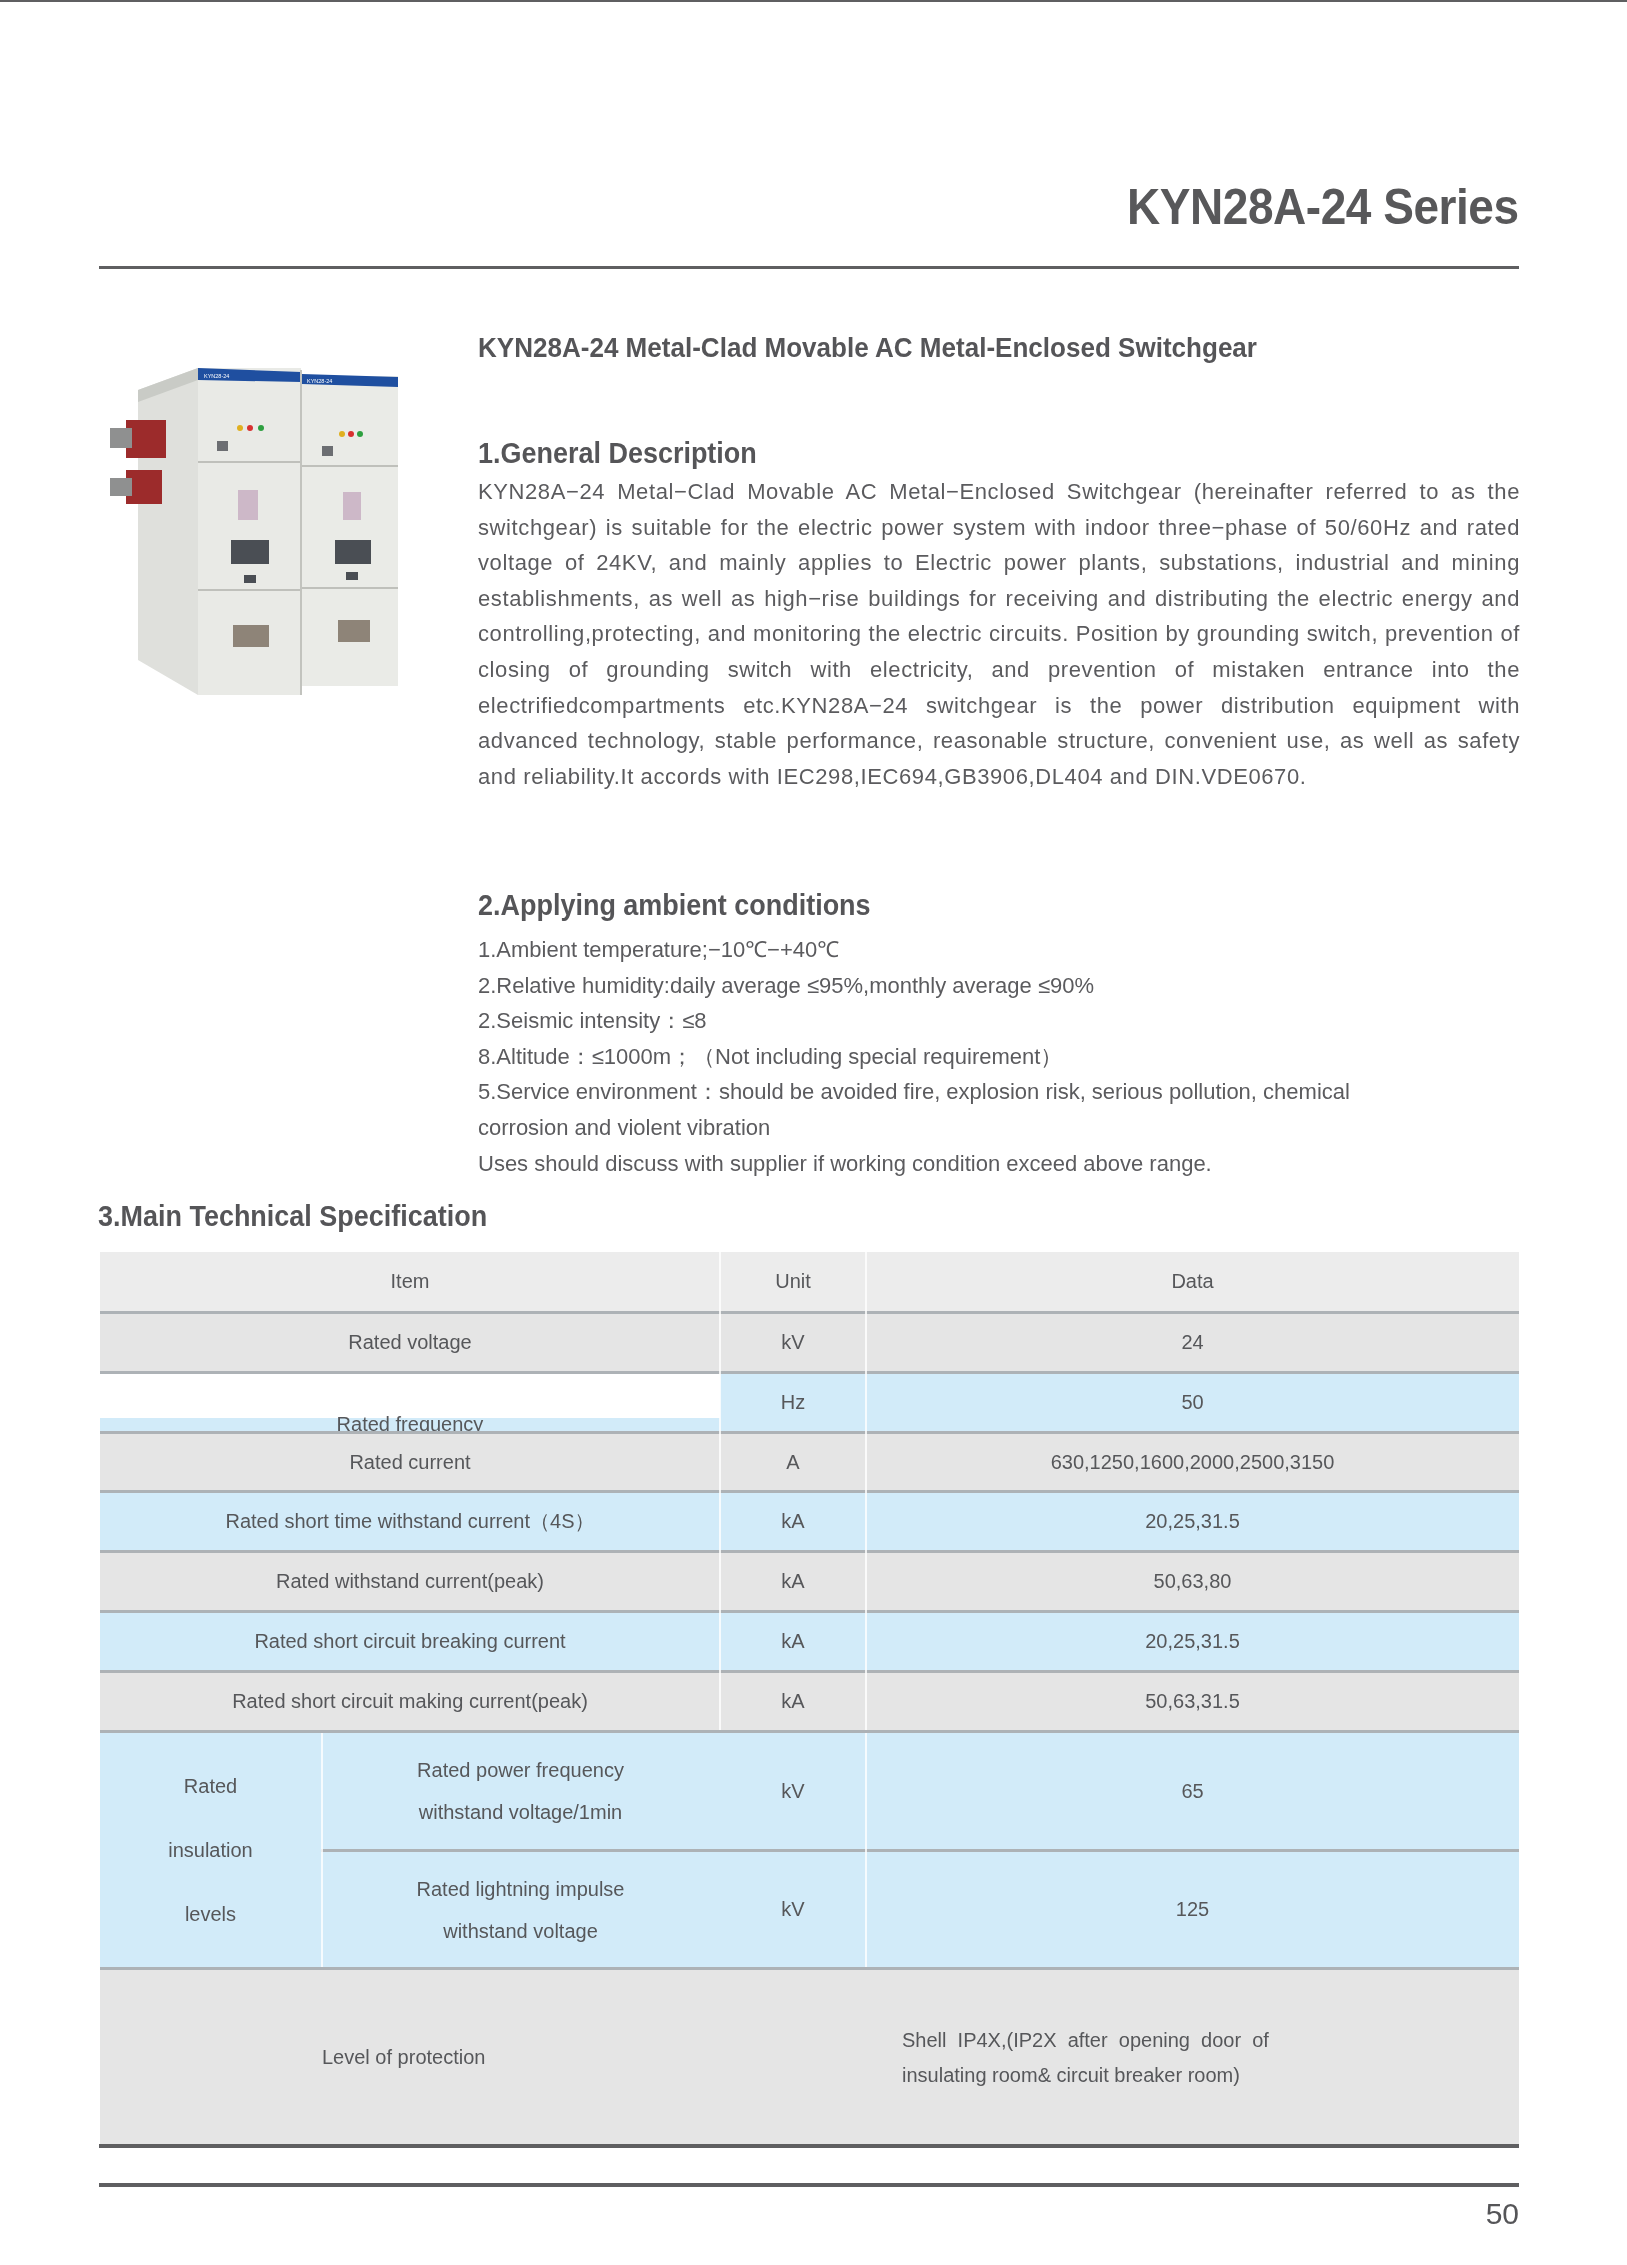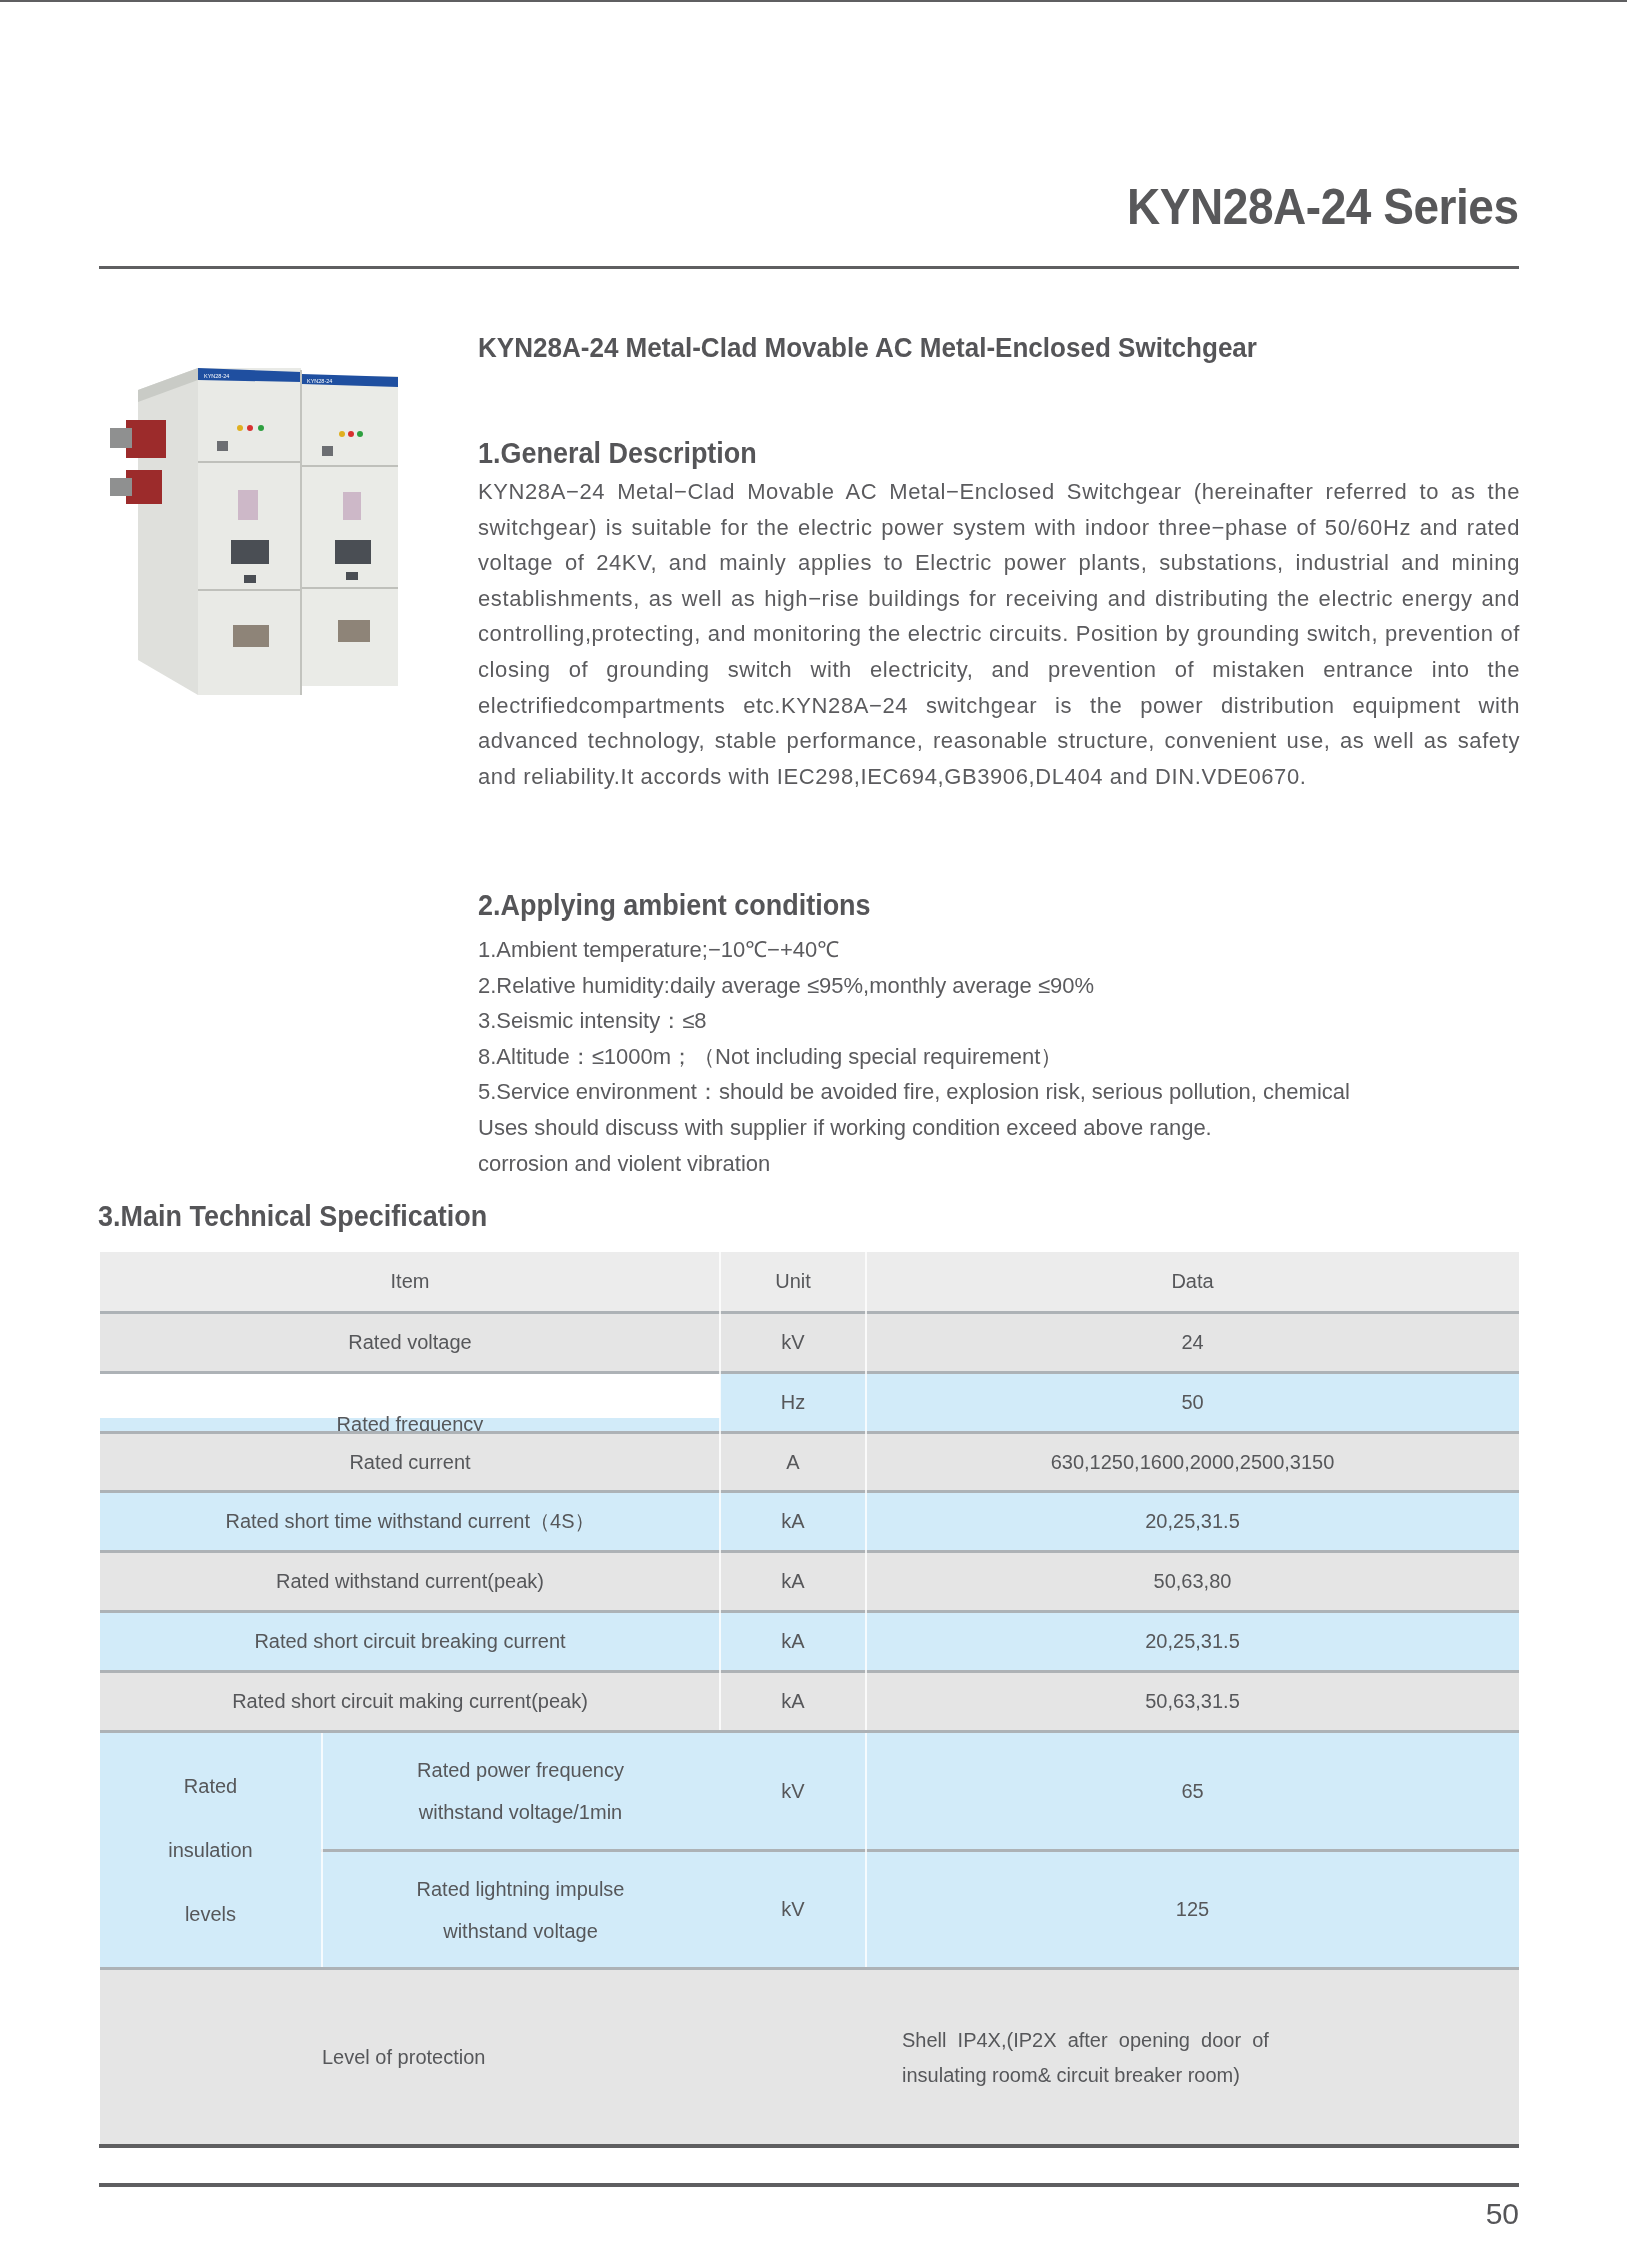--- a/index.html
+++ b/index.html
@@ -86,25 +86,25 @@
 
 <div class="subtitle">KYN28A-24 Metal-Clad Movable AC Metal-Enclosed Switchgear</div>
 
 <div class="h2" style="left:478px; top:437px;">1.General Description</div>
 <div class="para" style="top:474px;">KYN28A−24 Metal−Clad Movable AC Metal−Enclosed Switchgear (hereinafter referred to as the switchgear) is suitable for the electric power system with indoor three−phase of 50/60Hz and rated voltage of 24KV, and mainly applies to Electric power plants, substations, industrial and mining establishments, as well as high−rise buildings for receiving and distributing the electric energy and controlling,protecting, and monitoring the electric circuits. Position by grounding switch, prevention of closing of grounding switch with electricity, and prevention of mistaken entrance into the electrifiedcompartments etc.KYN28A−24 switchgear is the power distribution equipment with advanced technology, stable performance, reasonable structure, convenient use, as well as safety and reliability.It accords with IEC298,IEC694,GB3906,DL404 and DIN.VDE0670.</div>
 
 <div class="h2" style="left:478px; top:889px;">2.Applying ambient conditions</div>
 <div class="cond" style="top:932px;">
   <div>1.Ambient temperature;−10℃−+40℃</div>
   <div>2.Relative humidity:daily average ≤95%,monthly average ≤90%</div>
-  <div>3.Seismic intensity：≤8</div>
+  <div>2.Seismic intensity：≤8</div>
   <div>8.Altitude：≤1000m；（Not including special requirement）</div>
   <div>5.Service environment：should be avoided fire, explosion risk, serious pollution, chemical</div>
+  <div>corrosion and violent vibration</div>
   <div>Uses should discuss with supplier if working condition exceed above range.</div>
-  <div>corrosion and violent vibration</div>
 </div>
 
 <div class="h2" style="left:98px; top:1200px;">3.Main Technical Specification</div>
 
 <div class="spec-table">
 
   <div class="row" style="top:0; height:59px;">
     <div class="cell hdr" style="width:620px;">Item</div>
     <div class="cell hdr" style="width:146px;">Unit</div>
     <div class="cell hdr" style="width:653px;">Data</div>

